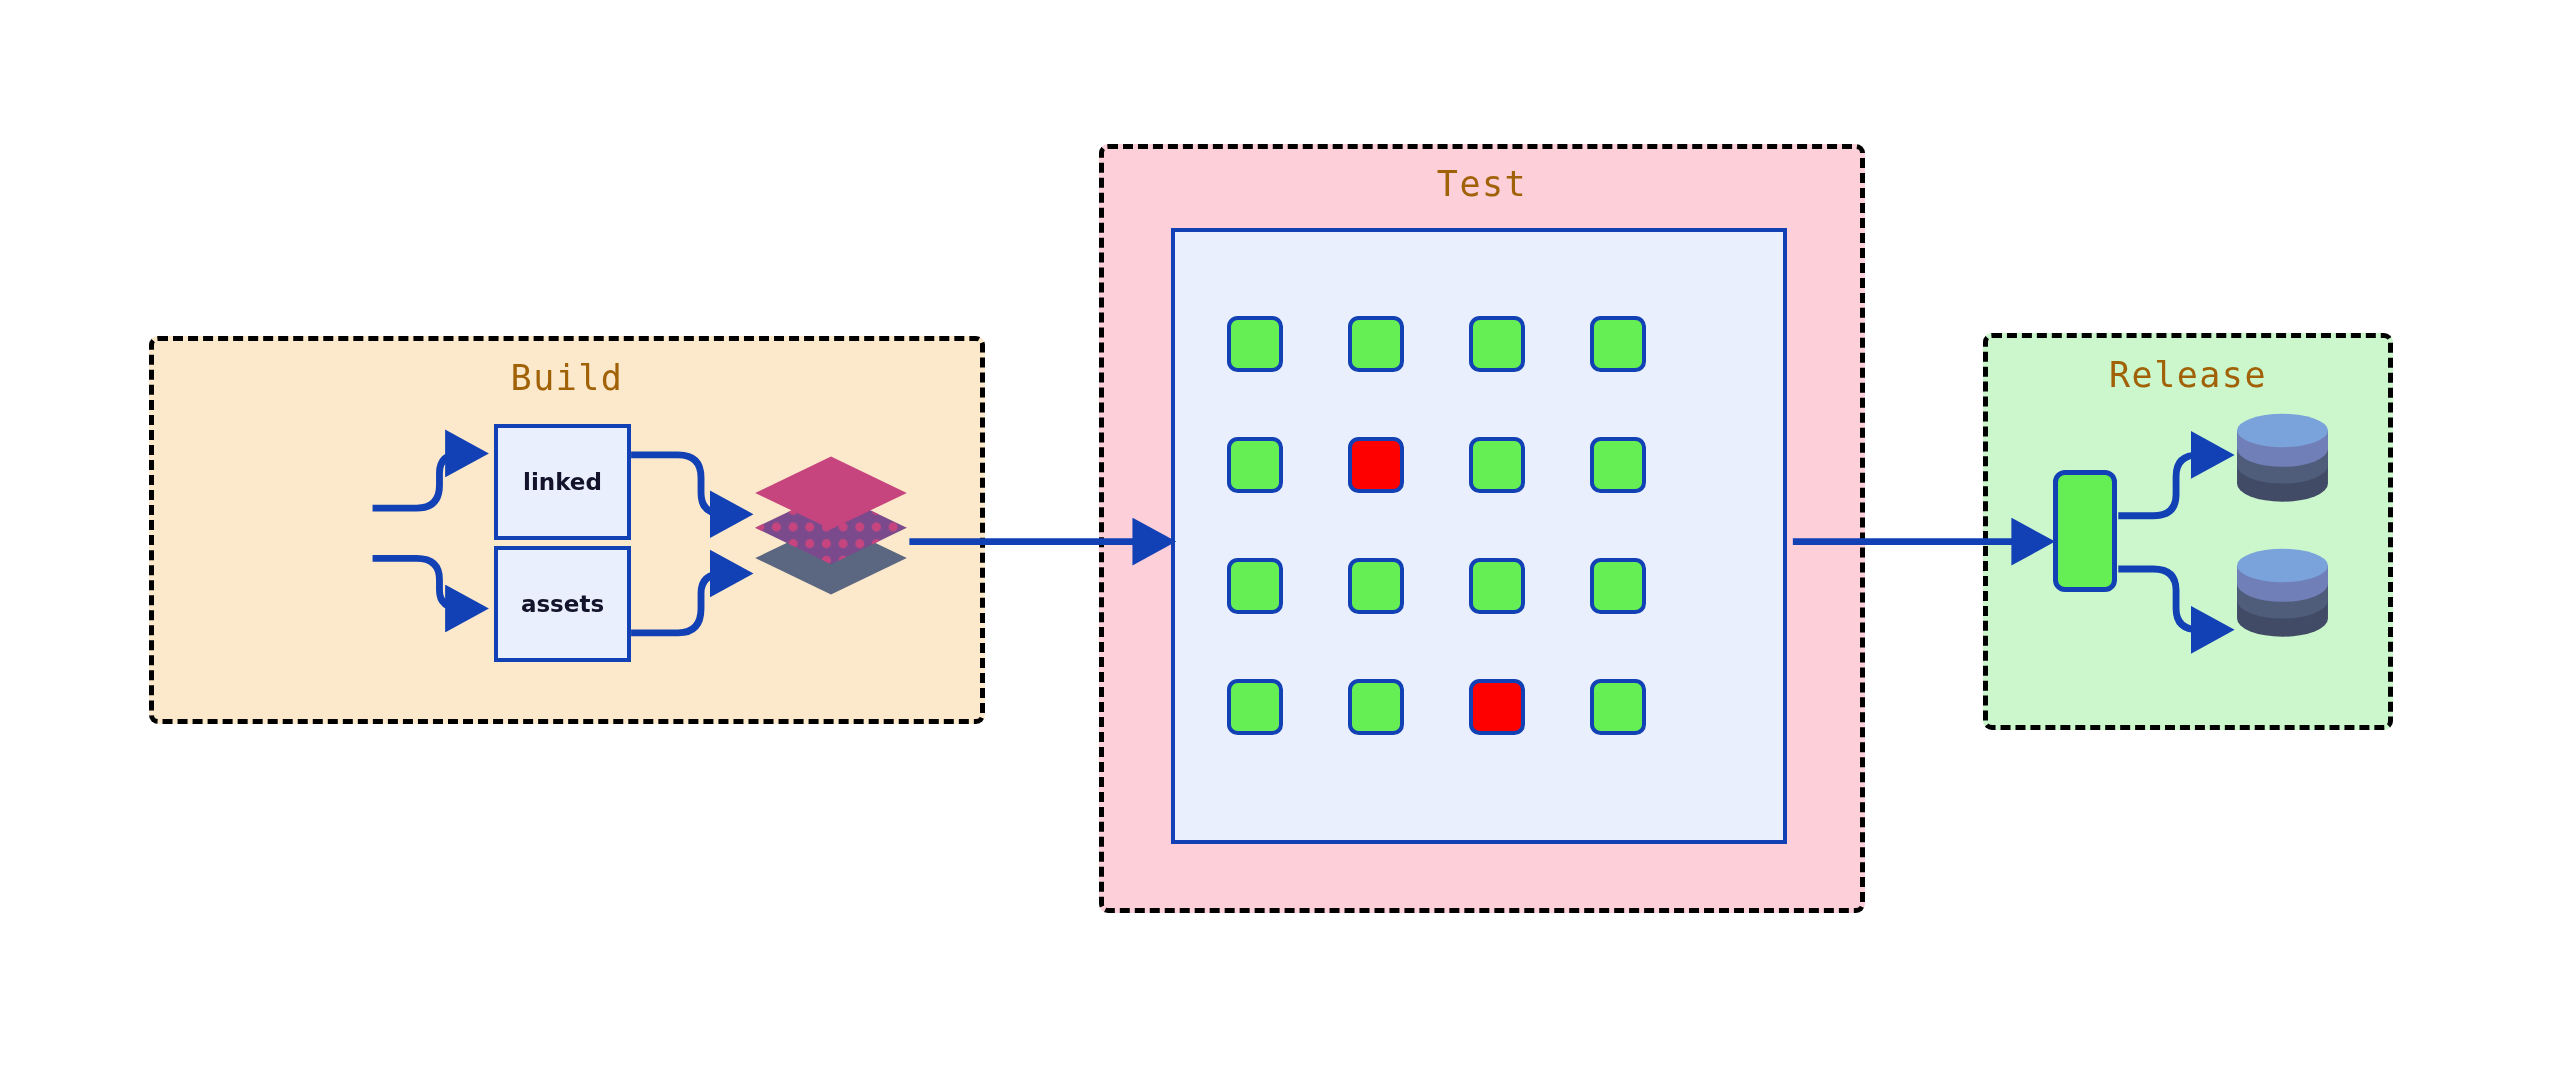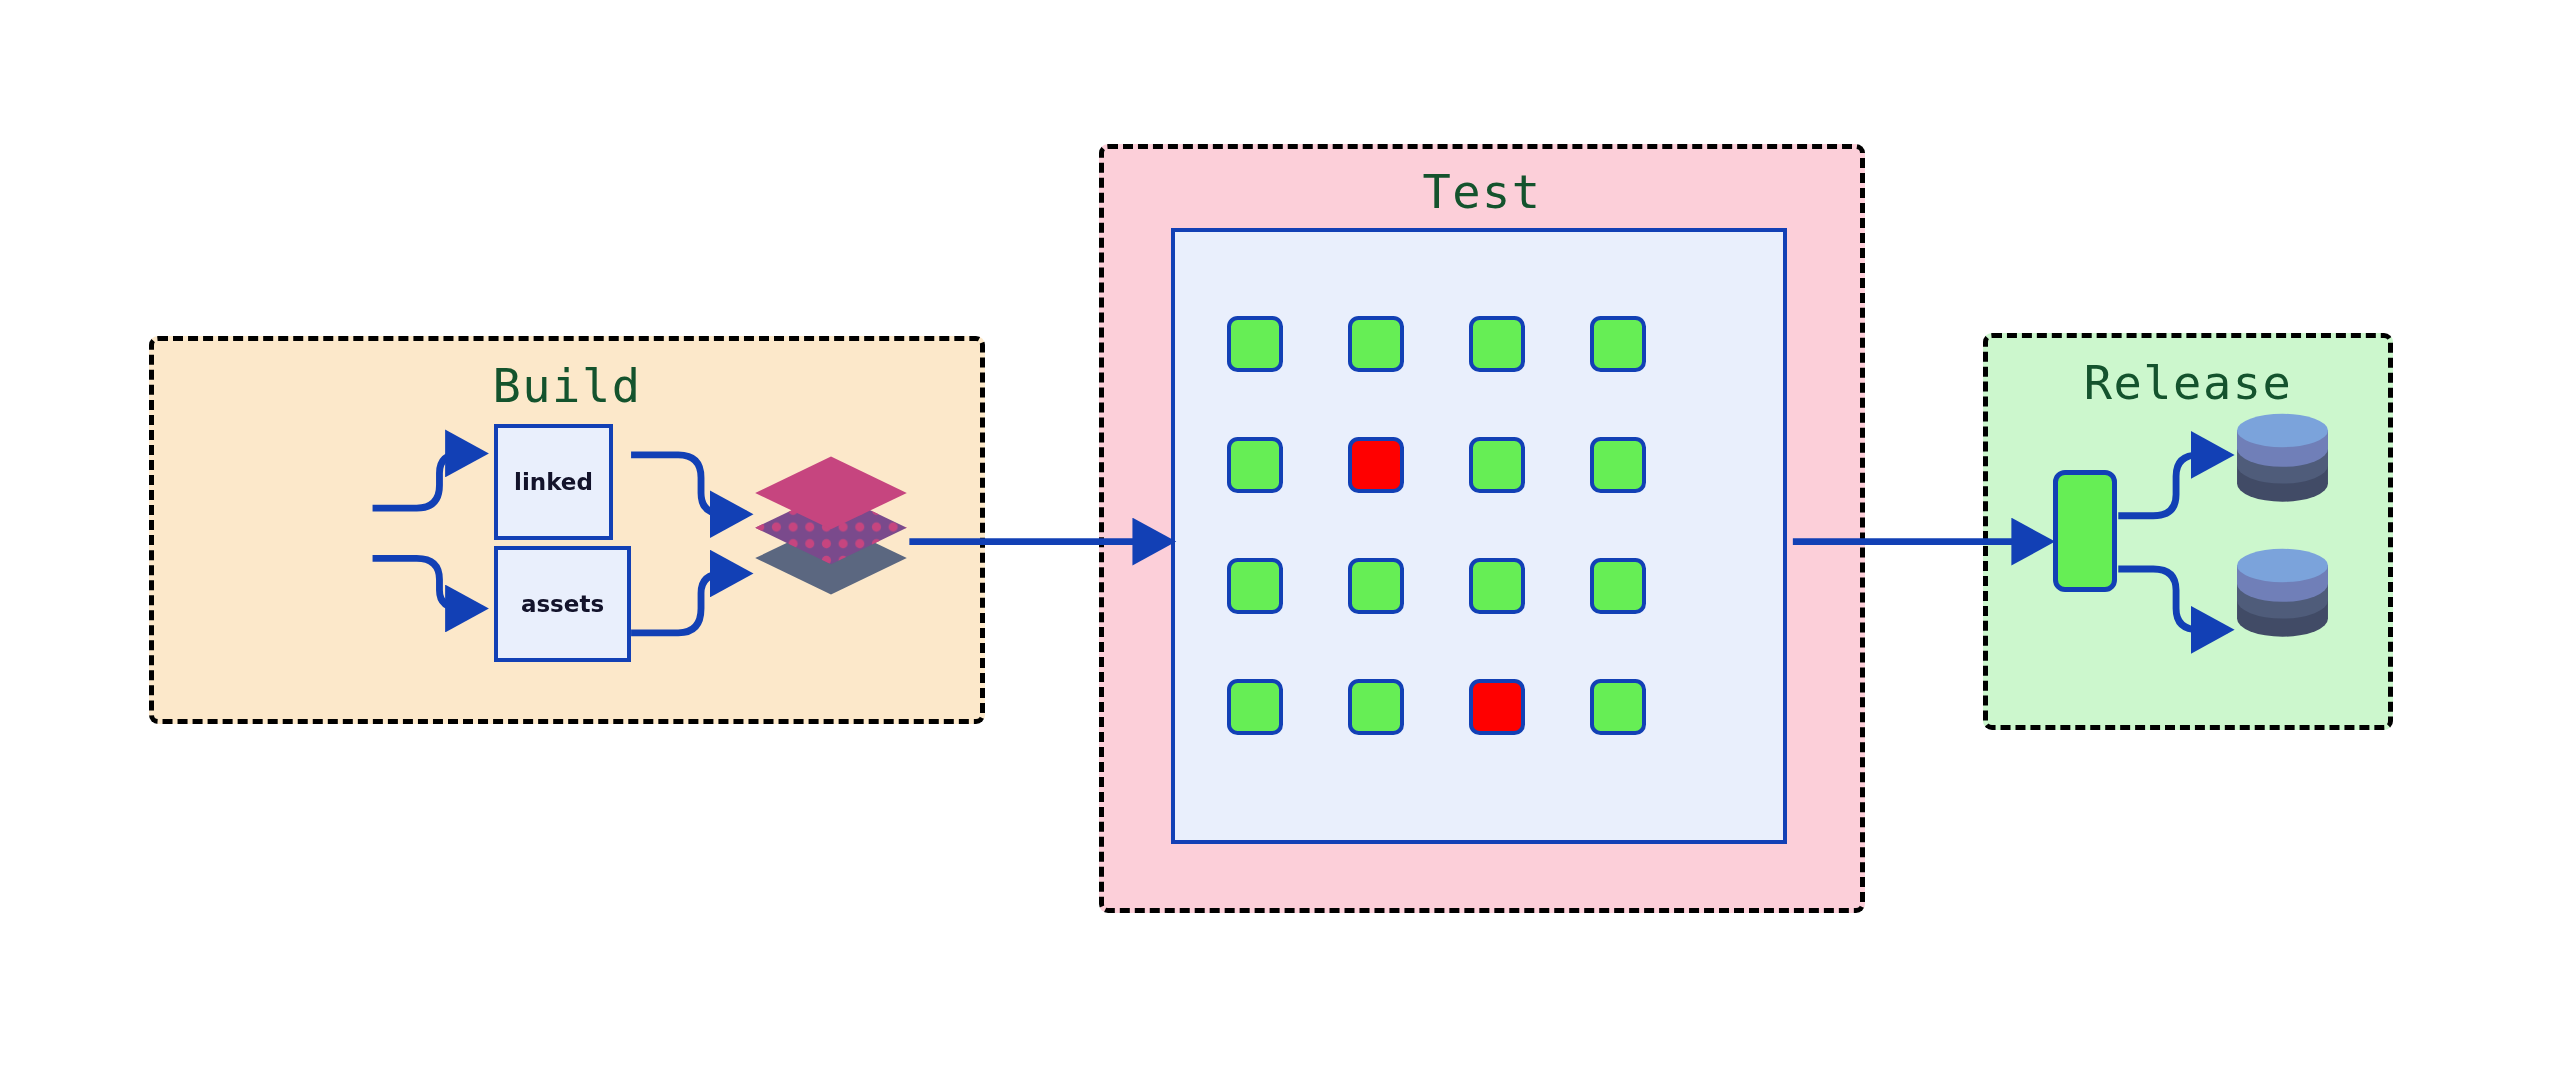--- a/index.html
+++ b/index.html
@@ -44,23 +44,23 @@
     width: 410px; height: 397px;
     background: #ccf7cd;
   }
 
   .stage-title {
     position: absolute;
     left: 0;
     width: 100%;
     text-align: center;
     font-family: "DejaVu Sans Mono", monospace;
-    font-size: 47px;
+    font-size: 35px;
     font-weight: 400;
-    color: #14532d;
+    color: #a16207;
     letter-spacing: 1.5px;
     white-space: nowrap;
   }
   #title-build   { top: 16.7px; }
   #title-test    { top: 15px; }
   #title-release { top: 16.7px; }
 
   
   .node-box {
     position: absolute;
@@ -69,21 +69,21 @@
     box-sizing: border-box;
     display: flex;
     align-items: center;
     justify-content: center;
     font-family: "DejaVu Sans", sans-serif;
     font-size: 23px;
     font-weight: bold;
     color: #13132b;
   }
   #box-source { left: 228px; top: 470px;  width: 144px; height: 122px; }
-  #box-linked { left: 494px; top: 424px;  width: 119px; height: 116px; }
+  #box-linked { left: 494px; top: 424px;  width: 137px; height: 116px; }
   #box-assets { left: 494px; top: 546px;  width: 137px; height: 116px; }
 
   
   #layers-icon {
     position: absolute;
     left: 751px; top: 452px;
     width: 160px; height: 144px;
   }
 
   

